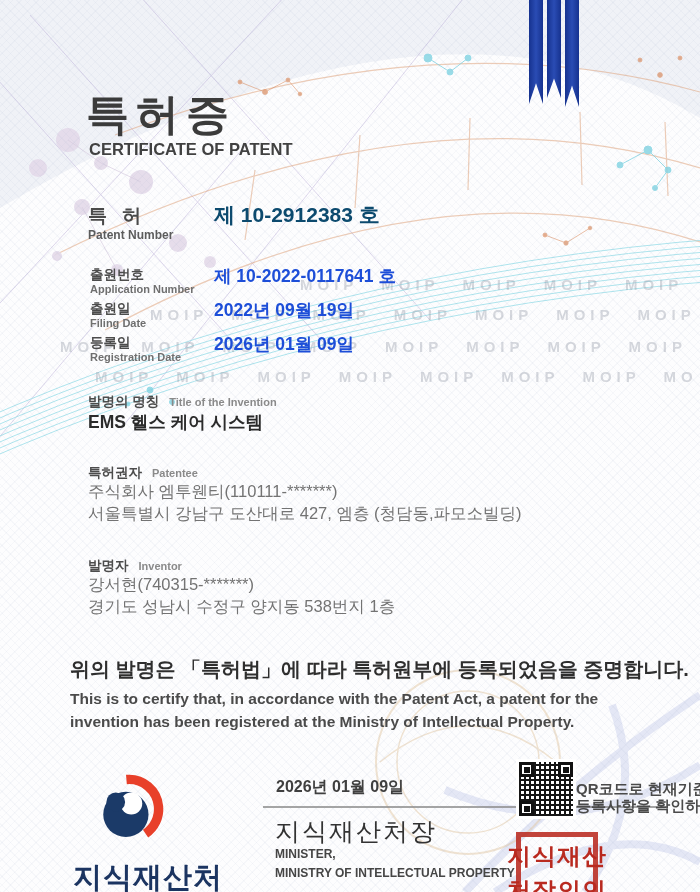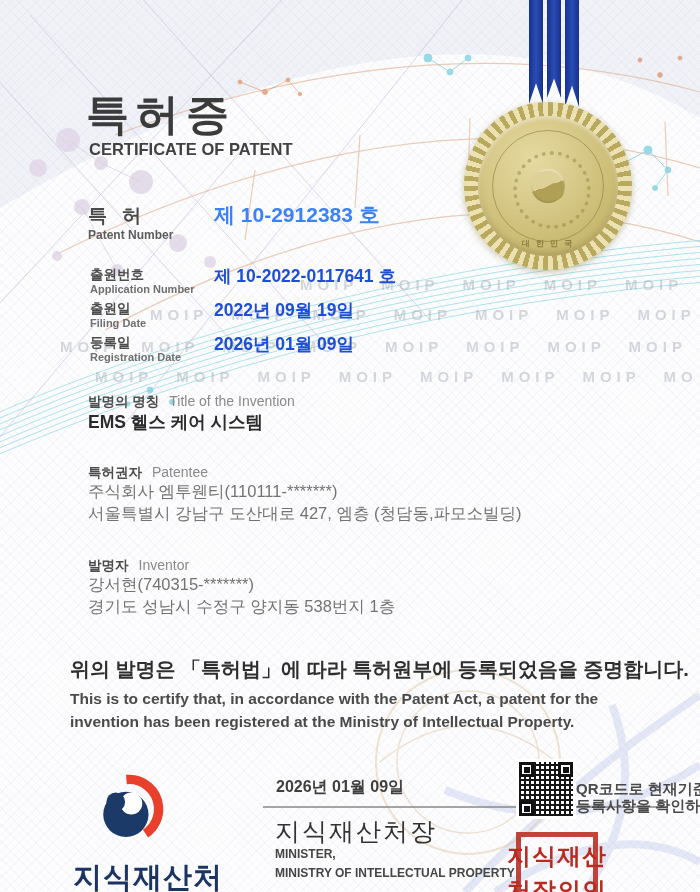--- a/index.html
+++ b/index.html
@@ -51,26 +51,26 @@
   }
   .taegeuk::before { content:""; position:absolute; width:17px; height:17px; border-radius:50%; left:1px; top:3px; background:#ddd197; }
   .taegeuk::after  { content:""; position:absolute; width:17px; height:17px; border-radius:50%; right:1px; bottom:3px; background:#afa055; }
   .medal-text { position:absolute; left:0; right:0; bottom:7px; text-align:center; font-size:8px; font-weight:700; color:#8a7a40; letter-spacing:2px; }
   
   .z { z-index:4; }
   .title-ko { left:86px; top:86px; font-size:43px; font-weight:800; color:#3b3b3b; letter-spacing:7px; }
   .title-en { left:89px; top:140px; font-size:16.5px; font-weight:700; color:#414141; }
   .pat-ko   { left:88px; top:203px; font-size:19px; font-weight:700; color:#4a4a4a; letter-spacing:5px; }
   .pat-en   { left:88px; top:228px; font-size:12px; font-weight:700; color:#5c5c5c; }
-  .pat-val  { left:214px; top:201px; font-size:21px; font-weight:800; color:#3b82f6; }
+  .pat-val  { left:214px; top:201px; font-size:21px; font-weight:800; color:#0c4a6e; }
   .f-ko  { left:90px; font-size:13.5px; font-weight:600; color:#4c4c4c; }
   .f-en  { left:90px; font-size:11px;  font-weight:600; color:#6f6f6f; }
   .f-val { left:214px; font-size:17.5px; font-weight:700; color:#1d4ed8; }
   .sec-ko { font-size:13.5px; font-weight:600; color:#4c4c4c; }
-  .sec-en { font-size:14px; font-weight:400; color:#8a8a8a; margin-left:10px; }
+  .sec-en { font-size:11px; font-weight:700; color:#8a8a8a; margin-left:10px; }
   .val-lg { font-size:17.5px; font-weight:800; color:#2b2b2b; }
   .val-md { font-size:16.5px; font-weight:400; color:#737373; }
   .stmt-ko  { left:70px; top:656px; font-size:20px; font-weight:800; color:#2e2e2e; }
   .stmt-en  { left:70px; font-size:15.5px; font-weight:700; color:#4a4a4a; }
   .issue-date { left:276px; top:777px; font-size:16px; font-weight:600; color:#3f3f3f; }
   .sig-line { left:263px; top:806px; width:405px; height:1.5px; background:#8f8f8f; opacity:.8; }
   .minister-ko { left:275px; top:815px; font-size:25px; font-weight:400; color:#333; letter-spacing:2px; }
   .minister-en { left:275px; font-size:12px; font-weight:700; color:#454545; }
   .emblem { position:absolute; left:90px; top:770px; width:78px; height:78px; z-index:4; }
   .agency { left:73px; top:858px; font-size:29px; font-weight:700; color:#1b3461; letter-spacing:1px; }
@@ -190,29 +190,20 @@
   <div class="wm" style="left:300px; top:276px; width:392px;">MOIP MOIP MOIP MOIP MOIP MOIP MOIP MOIP</div>
   <div class="wm" style="left:150px; top:306px; width:542px;">MOIP MOIP MOIP MOIP MOIP MOIP MOIP MOIP</div>
   <div class="wm" style="left:60px;  top:338px; width:632px;">MOIP MOIP MOIP MOIP MOIP MOIP MOIP MOIP</div>
   <div class="wm" style="left:95px;  top:368px; width:598px;">MOIP MOIP MOIP MOIP MOIP MOIP MOIP MOIP</div>
 
   <div class="ribbons">
     <div class="stripe" style="height:104px"></div>
     <div class="stripe" style="height:98px"></div>
     <div class="stripe" style="height:107px"></div>
   </div>
-  <div class="medal">
-    <div class="burst"></div>
-    <div class="core">
-      <div class="mring"></div>
-      <div class="wreath"></div>
-      <div class="taegeuk"></div>
-      <div class="medal-text">대 한 민 국</div>
-    </div>
-  </div>
 
   <div class="abs z title-ko">특허증</div>
   <div class="abs z title-en">CERTIFICATE OF PATENT</div>
 
   <div class="abs z pat-ko">특 허</div>
   <div class="abs z pat-en">Patent Number</div>
   <div class="abs z pat-val">제 10-2912383 호</div>
 
   <div class="abs z f-ko" style="top:266px">출원번호</div>
   <div class="abs z f-en" style="top:283px">Application Number</div>

